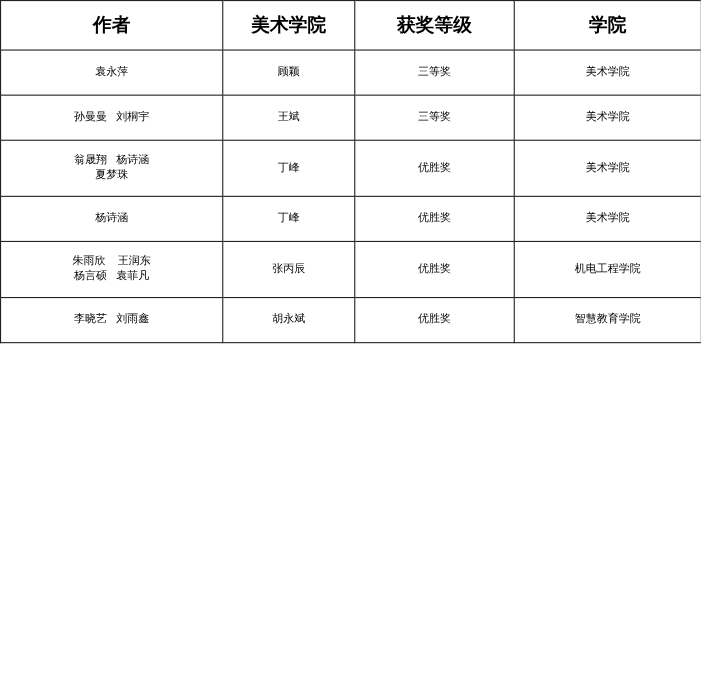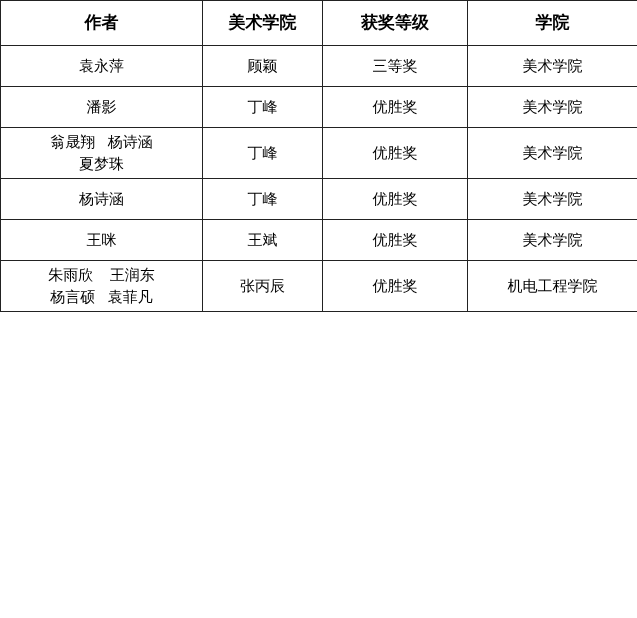--- a/index.html
+++ b/index.html
@@ -33,21 +33,21 @@
     padding: 0;
     line-height: 1.45;
   }
   #award-table thead th {
     height: 44px;
     font-size: 17px;
     font-weight: bold;
   }
   #award-table tbody td {
     height: 40px;
-    font-size: 15px;
+    font-size: 10px;
     font-weight: normal;
   }
   #award-table tbody tr.two-line td {
     height: 50px;
   }
   .cellline {
     display: block;
     white-space: pre;
   }
 </style>
@@ -79,27 +79,27 @@
         </td>
         <td>
           <span class="cellline">三等奖</span>
         </td>
         <td>
           <span class="cellline">美术学院</span>
         </td>
       </tr>
       <tr>
         <td>
-          <span class="cellline">潘影</span>
+          <span class="cellline">孙曼曼   刘桐宇</span>
         </td>
         <td>
-          <span class="cellline">丁峰</span>
+          <span class="cellline">王斌</span>
         </td>
         <td>
-          <span class="cellline">优胜奖</span>
+          <span class="cellline">三等奖</span>
         </td>
         <td>
           <span class="cellline">美术学院</span>
         </td>
       </tr>
       <tr class="two-line">
         <td>
           <span class="cellline">翁晟翔   杨诗涵</span>
           <span class="cellline">夏梦珠</span>
         </td>
@@ -120,43 +120,43 @@
         <td>
           <span class="cellline">丁峰</span>
         </td>
         <td>
           <span class="cellline">优胜奖</span>
         </td>
         <td>
           <span class="cellline">美术学院</span>
         </td>
       </tr>
-      <tr>
-        <td>
-          <span class="cellline">王咪</span>
-        </td>
-        <td>
-          <span class="cellline">王斌</span>
-        </td>
-        <td>
-          <span class="cellline">优胜奖</span>
-        </td>
-        <td>
-          <span class="cellline">美术学院</span>
-        </td>
-      </tr>
       <tr class="two-line">
         <td>
           <span class="cellline">朱雨欣    王润东</span>
           <span class="cellline">杨言硕   袁菲凡</span>
         </td>
         <td>
           <span class="cellline">张丙辰</span>
         </td>
         <td>
           <span class="cellline">优胜奖</span>
         </td>
         <td>
           <span class="cellline">机电工程学院</span>
         </td>
       </tr>
+      <tr>
+        <td>
+          <span class="cellline">李晓艺   刘雨鑫</span>
+        </td>
+        <td>
+          <span class="cellline">胡永斌</span>
+        </td>
+        <td>
+          <span class="cellline">优胜奖</span>
+        </td>
+        <td>
+          <span class="cellline">智慧教育学院</span>
+        </td>
+      </tr>
     </tbody>
 </table>
 
 </body></html>

